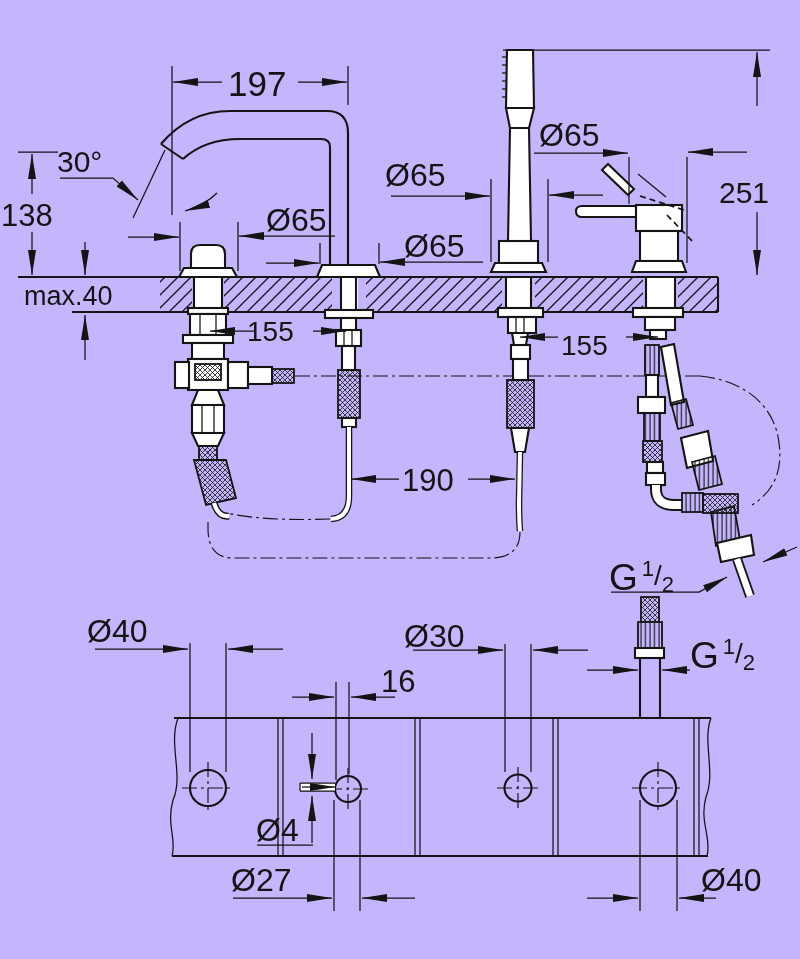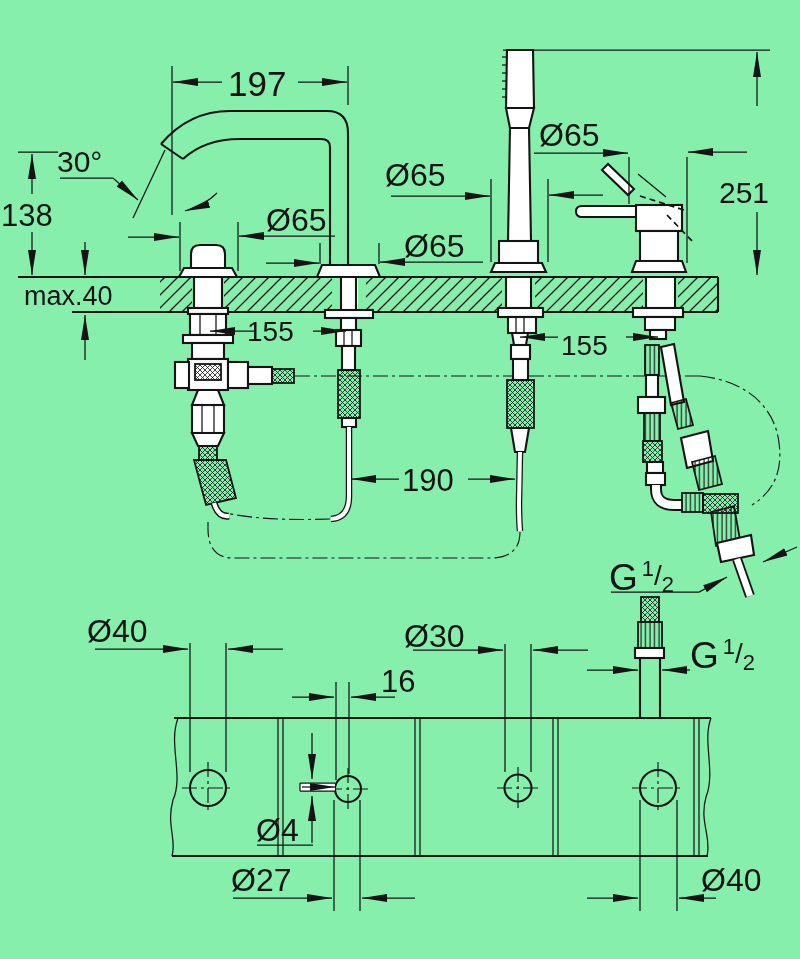--- a/index.html
+++ b/index.html
@@ -1,16 +1,16 @@
 <!DOCTYPE html>
 <html><head>
 <meta charset="utf-8">
 <style>
   html,body{margin:0;padding:0;background:#fff}
-  .stage{width:800px;height:959px;position:relative;background:#86efac;overflow:hidden}
+  .stage{width:800px;height:959px;position:relative;background:#c4b5fd;overflow:hidden}
   svg{display:block}
   text{font-family:"Liberation Sans","DejaVu Sans",sans-serif;fill:#141414}
   .ol{stroke:#141414;stroke-width:2.1;fill:none}
   .of{stroke:#141414;stroke-width:2.1;fill:#fff}
   .ofb{stroke:#141414;stroke-width:1.8;fill:url(#braid)}
   .ofr{stroke:#141414;stroke-width:1.8;fill:url(#ribs)}
   .thin{stroke:#141414;stroke-width:1.25;fill:none}
   .dim{stroke:#141414;stroke-width:1.25;fill:none}
   .cl{stroke:#141414;stroke-width:1.15;fill:none;stroke-dasharray:15 4 3 4}
   .dsh{stroke:#141414;stroke-width:1.7;fill:none;stroke-dasharray:6 4}

